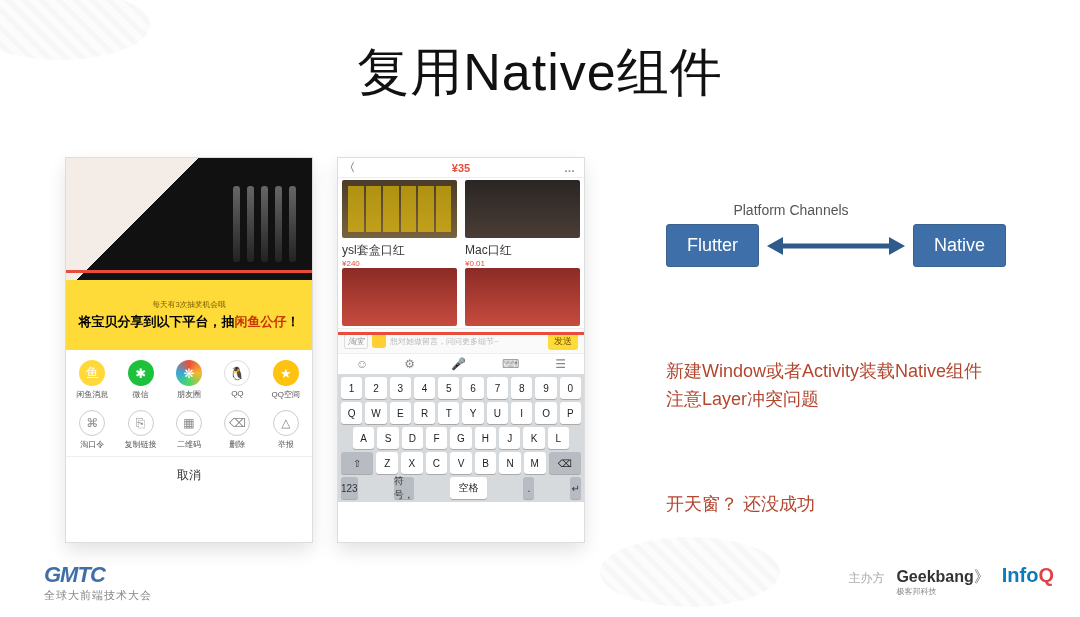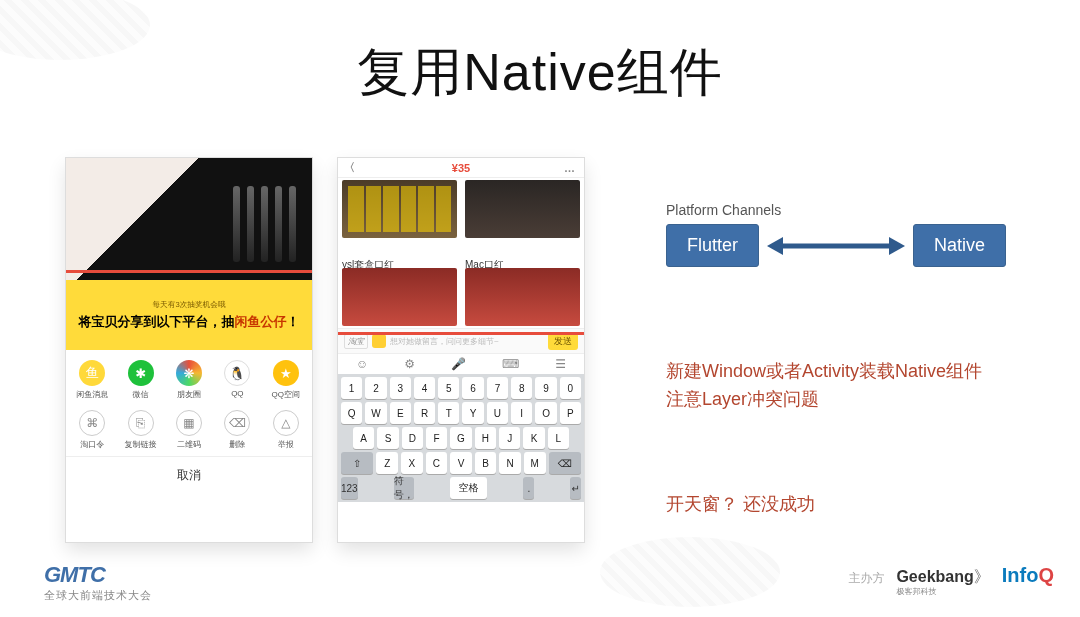--- a/index.html
+++ b/index.html
@@ -124,21 +124,21 @@
   }
   .p2-head .back{position:absolute;left:6px;color:#888;font-size:11px;}
   .p2-head .dots{position:absolute;right:8px;color:#888;font-size:11px;letter-spacing:1px;}
   .p2-row{display:flex;height:88px;}
   .p2-card{flex:1;padding:2px 4px;}
   .p2-cimg{height:58px;background:linear-gradient(#4b3b28,#7a623e);border-radius:2px;position:relative;overflow:hidden;}
   .p2-cimg.alt{background:linear-gradient(#8b2b25,#c74b3f);}
   .p2-cimg.alt2{background:linear-gradient(#2a2624,#4a3d36);}
   .p2-stripes{position:absolute;inset:6px;display:flex;gap:2px;}
   .p2-stripes span{flex:1;background:rgba(255,215,0,.55);}
-  .p2-ct{font-size:10px;color:#333;margin-top:20px;}
+  .p2-ct{font-size:12px;color:#333;margin-top:4px;}
   .p2-cp{font-size:8px;color:#e74c3c;}
   .p2-cm{font-size:7px;color:#aaa;}
   .p2-inputbar{
     height:26px;display:flex;align-items:center;gap:4px;
     padding:0 6px;border-top:1px solid #eee;border-bottom:1px solid #eee;
     background:#fafafa;
   }
   .p2-chip{font-size:8px;border:1px solid #ddd;border-radius:2px;padding:1px 3px;color:#888;font-style:italic;}
   .p2-sun{width:14px;height:14px;border-radius:3px;background:#ffcf33;}
   .p2-ph{flex:1;font-size:8px;color:#bbb;}
@@ -160,21 +160,21 @@
   }
 
   
   .diagram{
     position:absolute;
     left:666px; top:202px;
     width:340px;
   }
   .dlabel{
     font-size:14px; color:#555;
-    text-align:left;
+    text-align:center;
     padding-right:90px;
     margin-bottom:6px;
   }
   .drow{display:flex;align-items:center;justify-content:space-between;}
   .dbox{
     background:#3f6fa8;
     color:#fff;
     font-size:18px;
     padding:10px 20px;
     border-radius:3px;

